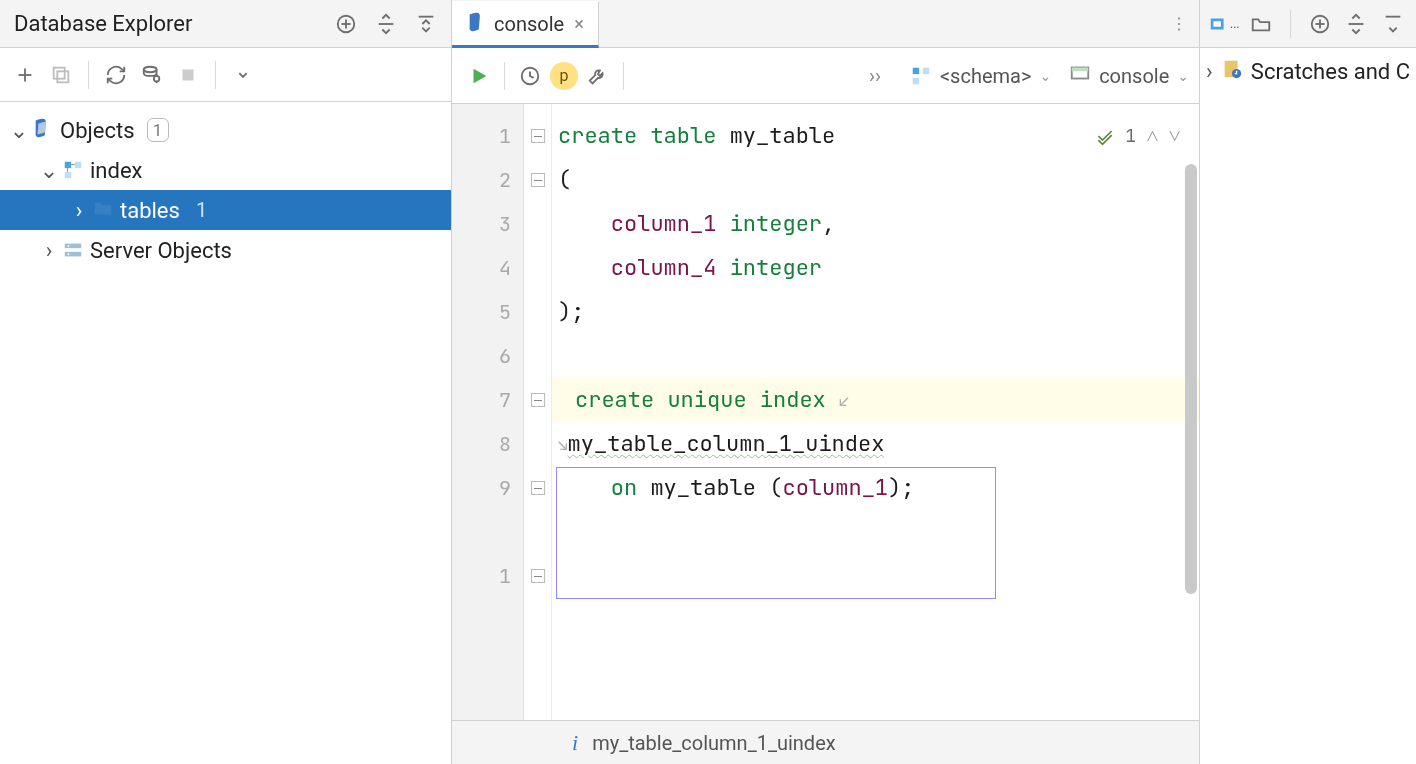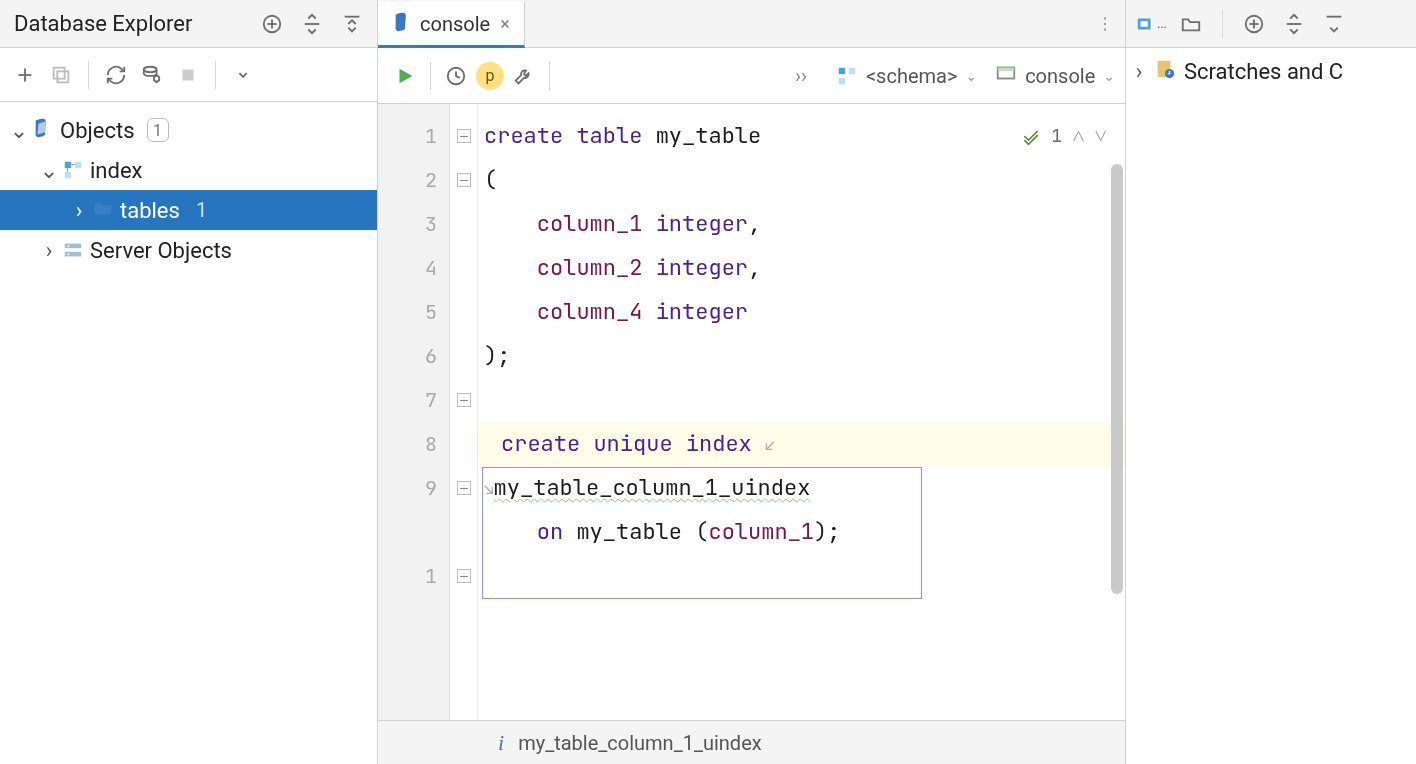--- a/index.html
+++ b/index.html
@@ -1,19 +1,19 @@
 <!DOCTYPE html>
 <html><head>
   <meta charset="utf-8">
   <style>
     * { box-sizing: border-box; margin: 0; padding: 0; }
     body { font-family: -apple-system, "Segoe UI", Roboto, sans-serif; font-size: 16px; color:#222; background:#fff; overflow:hidden; }
     .app { display:flex; width:1416px; height:764px; }
     .panel-border-right { border-right:1px solid #d1d1d1; }
-    .panel-left { width:378px; display:flex; flex-direction:column; }
+    .panel-left { width:452px; display:flex; flex-direction:column; }
     .panel-mid  { width:748px; display:flex; flex-direction:column; }
     .panel-right{ flex:1; display:flex; flex-direction:column; overflow:hidden; }
     .header { height:48px; display:flex; align-items:center; background:#f4f4f4; border-bottom:1px solid #d1d1d1; padding:0 8px; }
     .header-title { font-size:22px; color:#222; padding-left:6px; }
     .header-icons { margin-left:auto; display:flex; align-items:center; gap:6px; }
     .icon-btn { width:34px; height:34px; display:flex; align-items:center; justify-content:center; color:#6e6e6e; cursor:pointer; border-radius:3px; }
     .icon-btn svg { width:22px; height:22px; }
     .toolbar { height:54px; display:flex; align-items:center; padding:0 8px; border-bottom:1px solid #d1d1d1; gap:2px; }
     .sep { width:1px; height:28px; background:#d8d8d8; margin:0 8px; }
     .tree { flex:1; padding-top:8px; font-size:22px; }
@@ -43,21 +43,21 @@
 
     .editor { flex:1; display:flex; position:relative; }
     .gutter { width:72px; background:#f2f2f2; border-right:1px solid #e4e4e4; padding-top:10px; text-align:right; }
     .fold-col { width:28px; background:#fff; border-right:1px solid #ececec; padding-top:10px; }
     .gutter .ln { height:44px; line-height:44px; font-size:20px; color:#a9a9a9; padding-right:12px; font-family:"JetBrains Mono","Consolas",monospace;}
     .fold-col .fm { height:44px; display:flex; align-items:center; justify-content:center;}
     .fold-box{ width:14px;height:14px;border:1px solid #bcbcbc;background:#fff;position:relative;}
     .fold-box::after{content:"";position:absolute;left:2px;right:2px;top:50%;height:1px;background:#8a8a8a;}
     .code { flex:1; padding-top:10px; font-family:"JetBrains Mono","Consolas",monospace; font-size:22px; line-height:44px; position:relative;}
     .code-line{ height:44px; padding-left:6px; white-space:pre;}
-    .kw{ color:#4c1d95; }
+    .kw{ color:#15803d; }
     .ident{ color:#7a144b; }
     .plain{ color:#1c1c1c; }
     .cur-line{ background:#fffde7;padding-left:23px; }
     .box-sel{ position:absolute; border:1px solid #8e8cff; left:4px; top:363px; width:440px; height:132px; pointer-events:none;}
     .insp{ position:absolute; right:18px; top:10px; display:flex; align-items:center; gap:10px; color:#5b8a3a;}
     .insp svg{ width:20px;height:20px;}
     .insp-num{ color:#6b6b6b; font-size:18px;}
     .insp-chev{ color:#9a9a9a; cursor:pointer;}
     .vscroll{ position:absolute; right:2px; top:60px; width:12px; height:430px; background:#c9c9c9; border-radius:6px;}
 
@@ -295,21 +295,20 @@
               <polyline points="4 12 9 17 20 6"></polyline>
               <polyline points="4 17 9 22 20 11"></polyline>
             </svg>
           <span class="insp-num">1</span>
           <span class="insp-chev">˄</span>
           <span class="insp-chev">˅</span>
         </div>
         <div class="code-line"><span class="kw">create</span> <span class="kw">table</span> <span class="plain">my_table</span></div>
         <div class="code-line"><span class="plain">(</span></div>
         <div class="code-line">    <span class="ident">column_1</span> <span class="kw">integer</span><span class="plain">,</span></div>
-        <div class="code-line">    <span class="ident">column_2</span> <span class="kw">integer</span><span class="plain">,</span></div>
         <div class="code-line">    <span class="ident">column_4</span> <span class="kw">integer</span></div>
         <div class="code-line"><span class="plain">);</span></div>
         <div class="code-line"></div>
         <div class="code-line cur-line"><span class="kw">create</span> <span class="kw">unique</span> <span class="kw">index</span> <span class="live-arrow">↙</span></div>
         <div class="code-line"><span class="live-arrow">↘</span><span class="plain underline-wavy">my_table_column_1_uindex</span></div>
         <div class="code-line">    <span class="kw">on</span> <span class="plain">my_table</span> <span class="plain">(</span><span class="ident">column_1</span><span class="plain">);</span></div>
         <div class="box-sel"></div>
         <div class="vscroll"></div>
       </div>
     </div>

